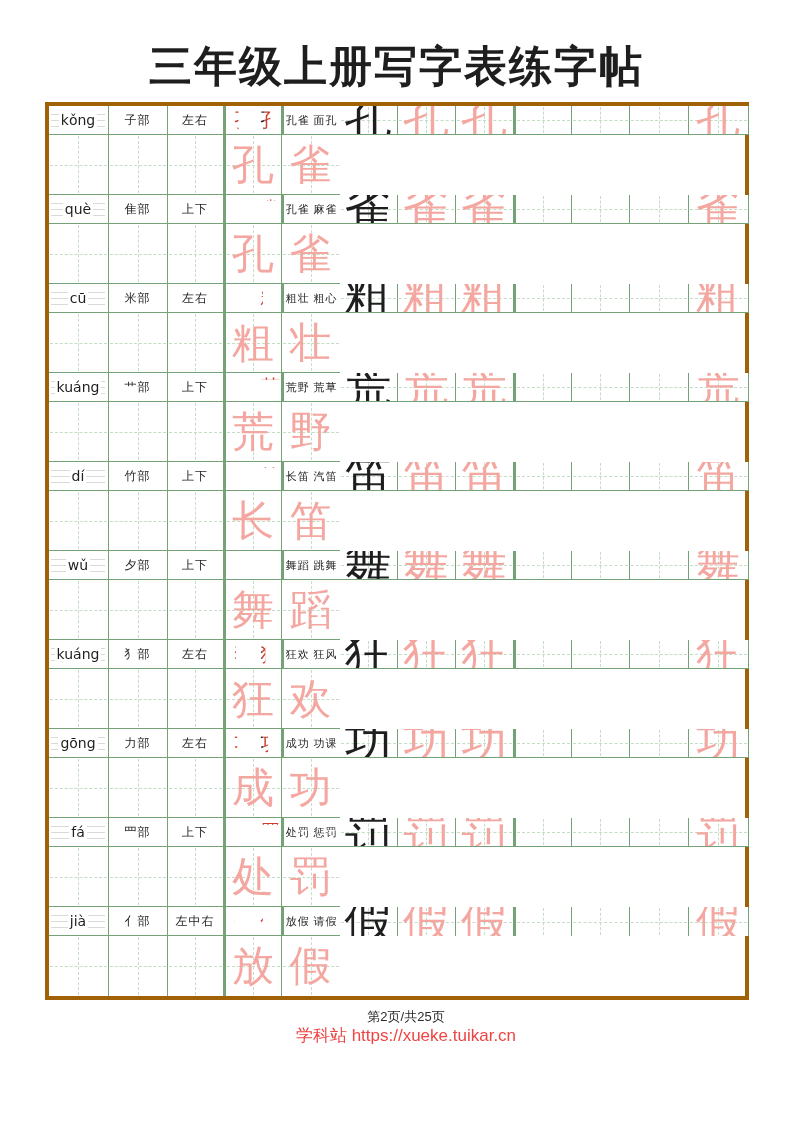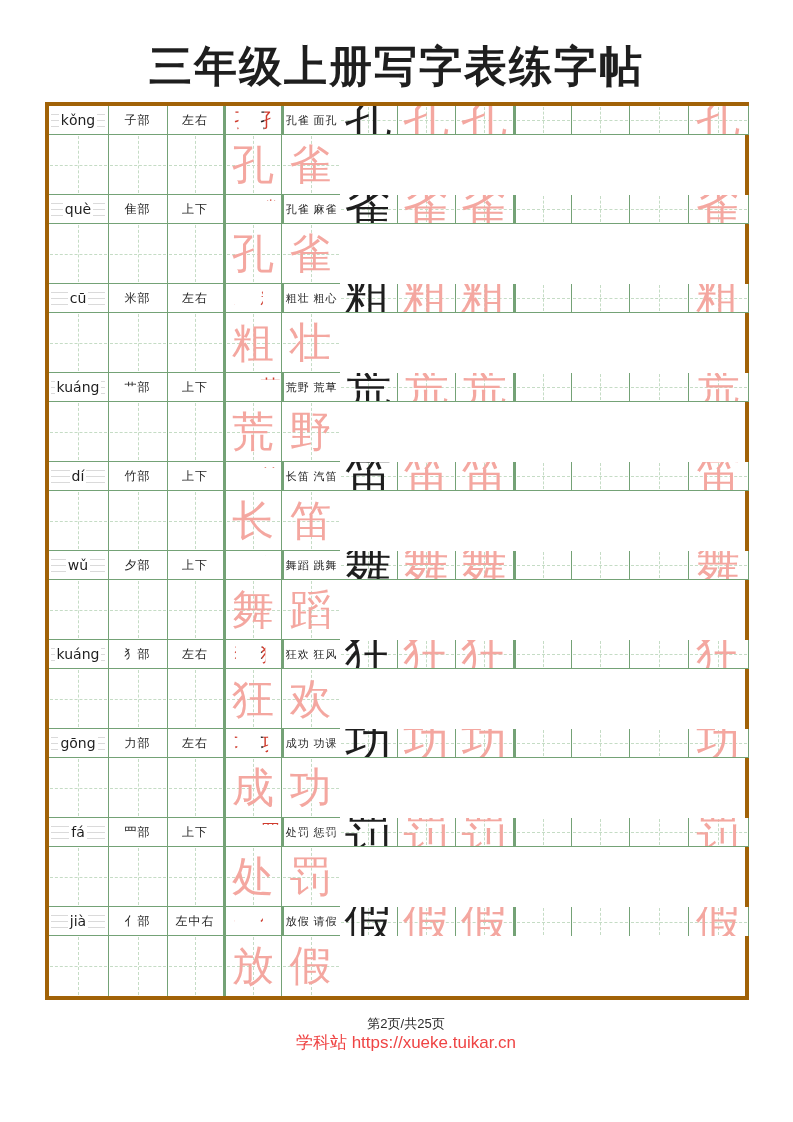--- a/index.html
+++ b/index.html
@@ -73,21 +73,21 @@
   .bodyrow::after{
     content:"";position:absolute;top:50%;left:1px;right:1px;height:0;
     border-top:1px dashed #c5dcc5;
   }
   .han{position:relative;z-index:1;line-height:1;}
   .ink{color:#1e1e1e;font-size:47px;}
   .trace{color:#f4a7a0;font-size:46px;}
   .mid{color:#f4a7a0;font-size:44px;}
   .wordchar{color:#f4a7a0;font-size:42px;}
 
-  .footer{margin-top:15px;text-align:center;padding-left:19px;}
+  .footer{margin-top:8px;text-align:center;padding-left:19px;}
   .footer .pageno{font-size:13px;color:#2a2a2a;line-height:17px;font-family:"Liberation Sans","DejaVu Sans",sans-serif;}
   .footer .site{font-size:17px;color:#ef4444;line-height:22px;font-family:"Liberation Sans","DejaVu Sans",sans-serif;}
 </style>
 </head>
 <body>
 
 <div class="page">
 
   <h1 class="title">三年级上册写字表练字帖</h1>
 

